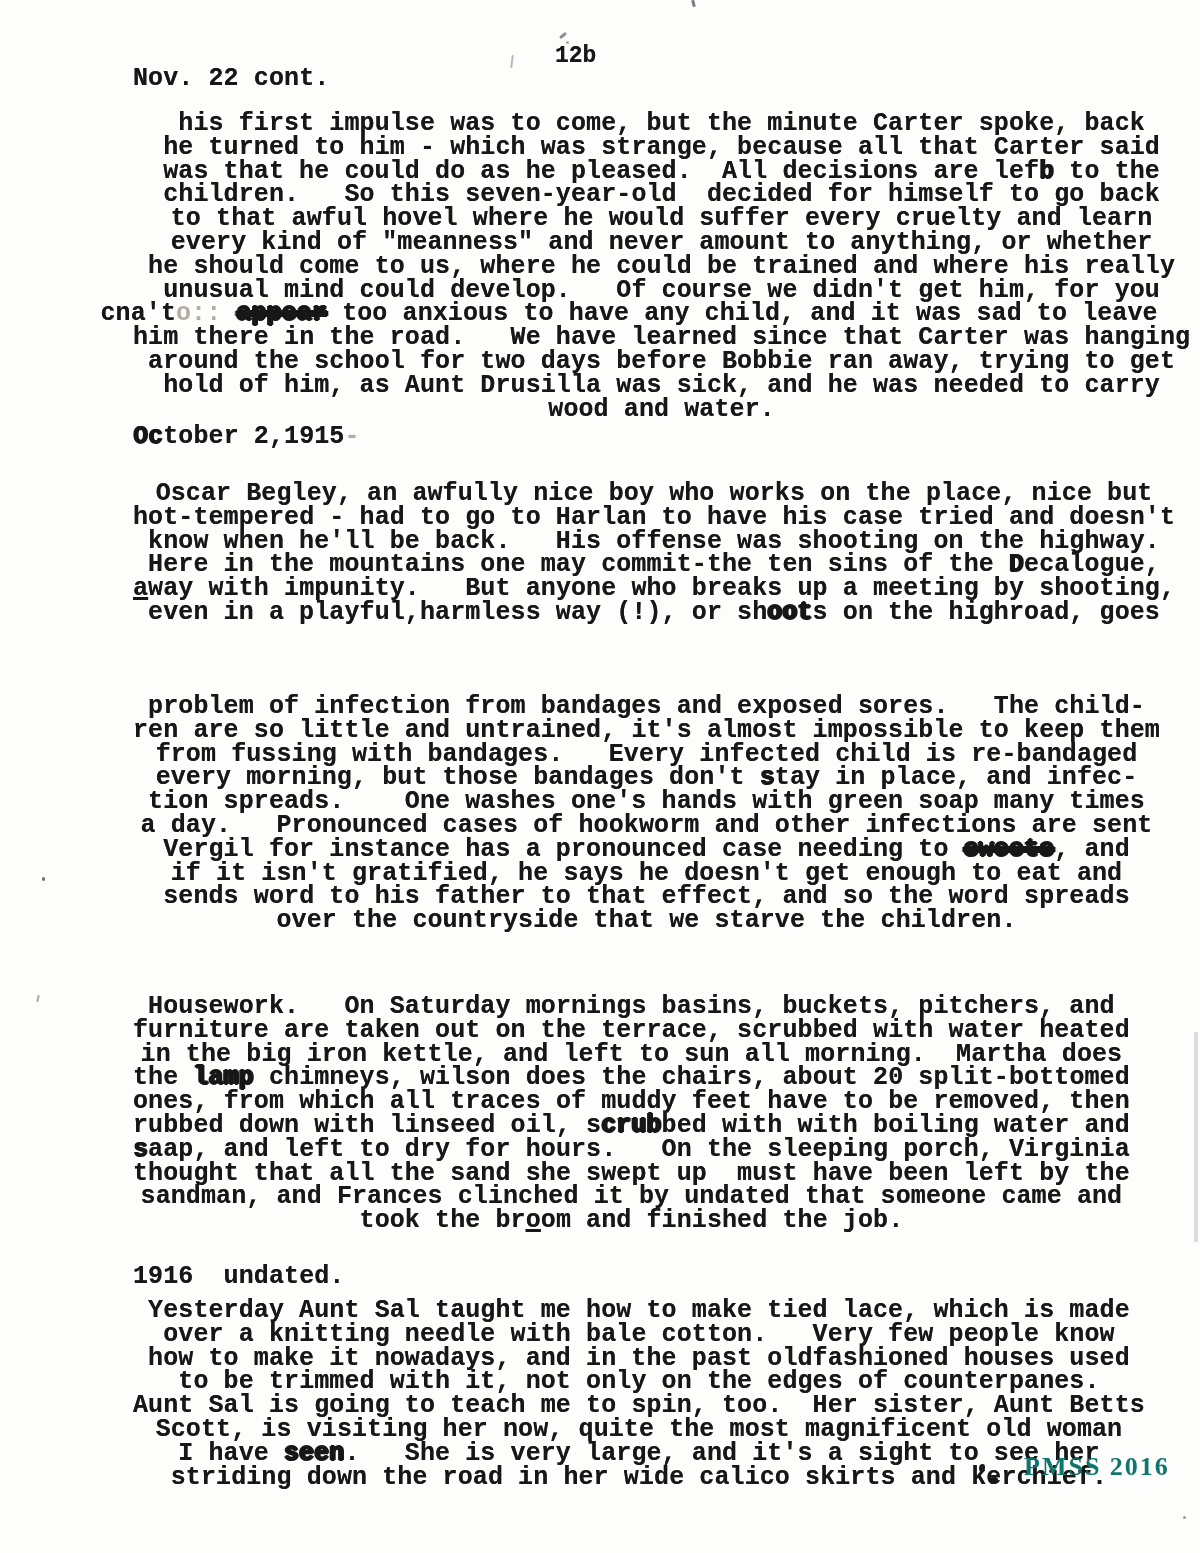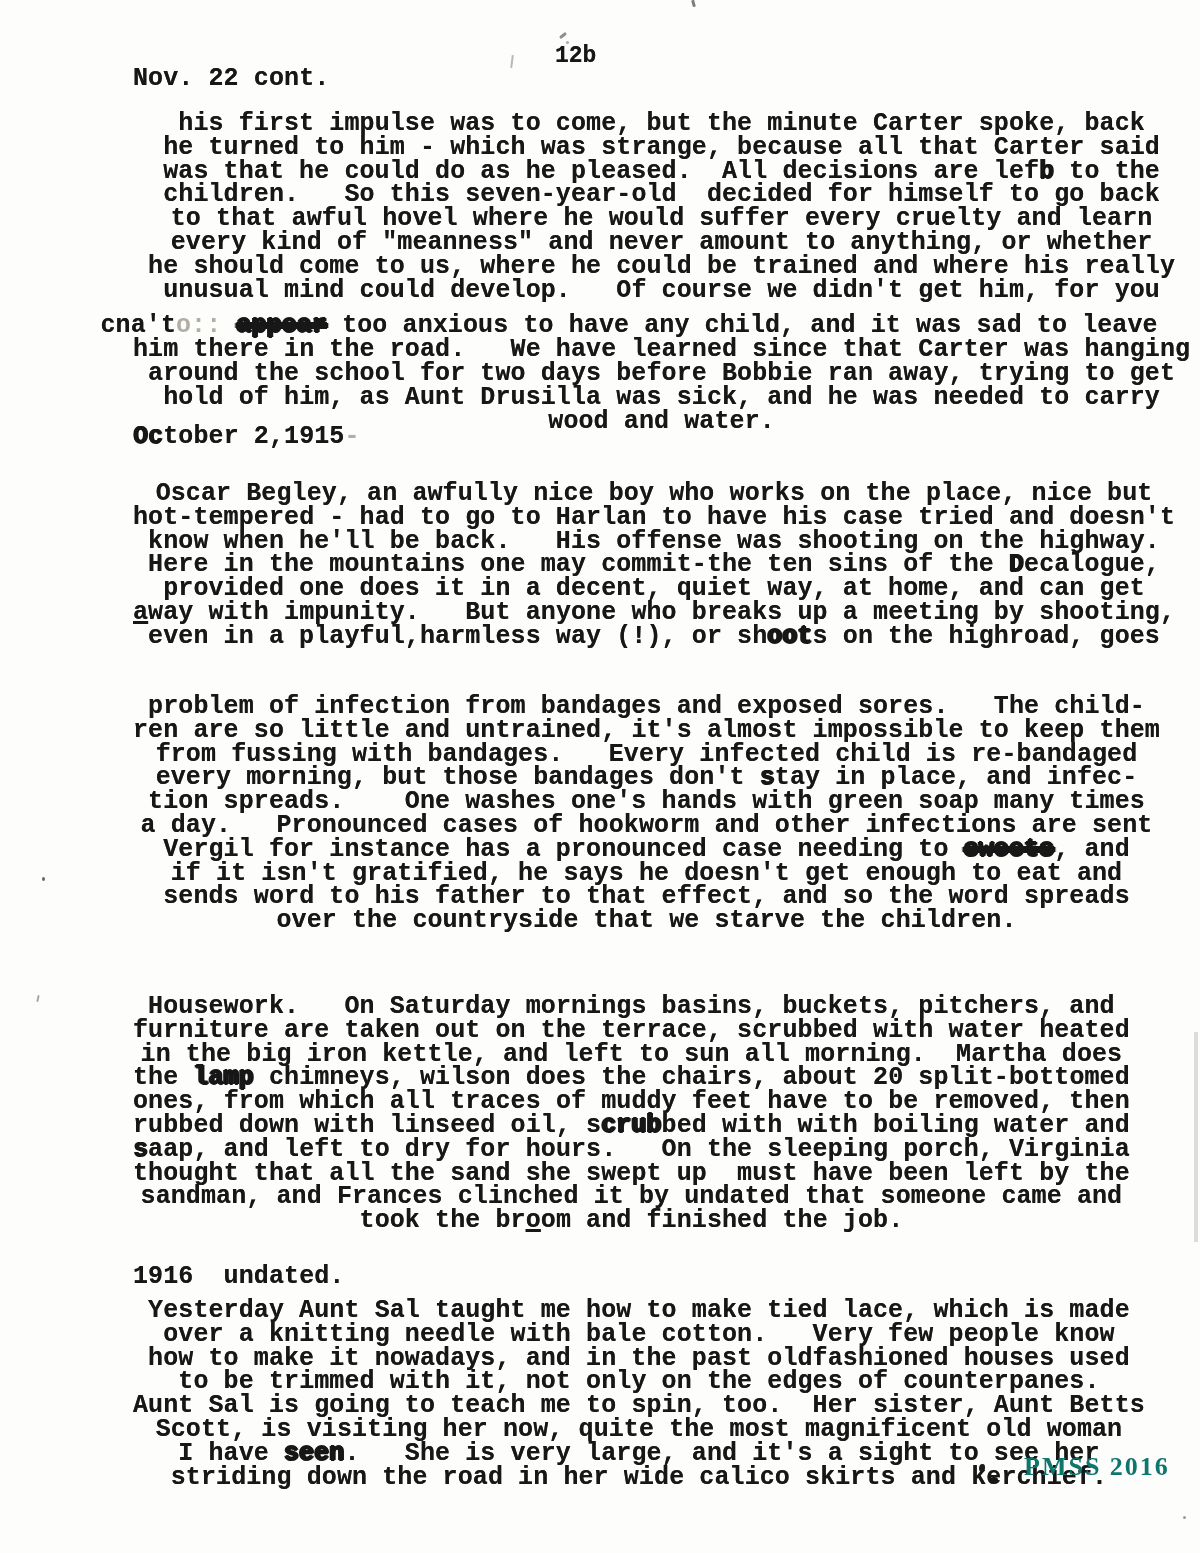--- a/index.html
+++ b/index.html
@@ -7,21 +7,21 @@
     position:relative;width:1200px;height:1553px;background:#fdfdfc;
     font-family:"Liberation Mono",monospace;font-weight:bold;color:#171717;
     overflow:hidden;
   }
   .block{position:absolute;}
   .line{
     white-space:pre;font-size:25px;line-height:23.8px;letter-spacing:.1px;
     text-shadow:0 0 .45px rgba(15,15,15,.7);
     text-align:center;
   }
-  .line.outdent{margin-left:-65px;margin-top:12px;}
+  .line.outdent{margin-left:-65px;}
   .pagenum{
     position:absolute;left:555px;top:45px;font-size:23px;line-height:23.8px;
     white-space:pre;text-shadow:0 0 .45px rgba(15,15,15,.7);
   }
   
   .seg-n{}
   .seg-b{text-shadow:.9px 0 0 currentColor,-.6px 0 0 currentColor,0 .6px 0 currentColor;}
   .seg-o{text-shadow:1.3px 0 0 currentColor,-1.3px 0 0 currentColor,0 1px 0 currentColor,0 -1px 0 currentColor,0 0 1.2px currentColor;}
   .seg-x{
     text-shadow:1.3px 0 0 currentColor,-1.3px 0 0 currentColor,0 1px 0 currentColor,0 -1px 0 currentColor,0 0 1.2px currentColor;
@@ -73,21 +73,20 @@
     </div>
 
   <div class="block" style="left:133px;top:425px">
       <div class="line"><span class="seg-b">Oc</span><span class="seg-n">tober 2,1915</span><span class="seg-f">-</span></div>
     </div>
   <div class="block" style="left:133px;top:482px">
       <div class="line"><span class="seg-n">Oscar Begley, an awfully nice boy who works on the place, nice but</span></div>
       <div class="line"><span class="seg-n">hot-tempered - had to go to Harlan to have his case tried and doesn't</span></div>
       <div class="line"><span class="seg-n">know when he'll be back.   His offense was shooting on the highway.</span></div>
       <div class="line"><span class="seg-n">Here in the mountains one may commit-the ten sins of the </span><span class="seg-b">D</span><span class="seg-n">ecalogue,</span></div>
-      <div class="line"><span class="seg-n">provided one does it in a decent, quiet way, at home, and can get</span></div>
       <div class="line"><span class="seg-u">a</span><span class="seg-n">way with impunity.   But anyone who breaks up a meeting by shooting,</span></div>
       <div class="line"><span class="seg-n">even in a playful,harmless way (!), or sh</span><span class="seg-o">oot</span><span class="seg-n">s on the highroad, goes</span></div>
     </div>
 
   <div class="block" style="left:133px;top:695px">
       <div class="line"><span class="seg-n">problem of infection from bandages and exposed sores.   The child-</span></div>
       <div class="line"><span class="seg-n">ren are so little and untrained, it's almost impossible to keep them</span></div>
       <div class="line"><span class="seg-n">from fussing with bandages.   Every infected child is re-bandaged</span></div>
       <div class="line"><span class="seg-n">every morning, but those bandages don't </span><span class="seg-b">s</span><span class="seg-n">tay in place, and infec-</span></div>
       <div class="line"><span class="seg-n">tion spreads.    One washes one's hands with green soap many times</span></div>

